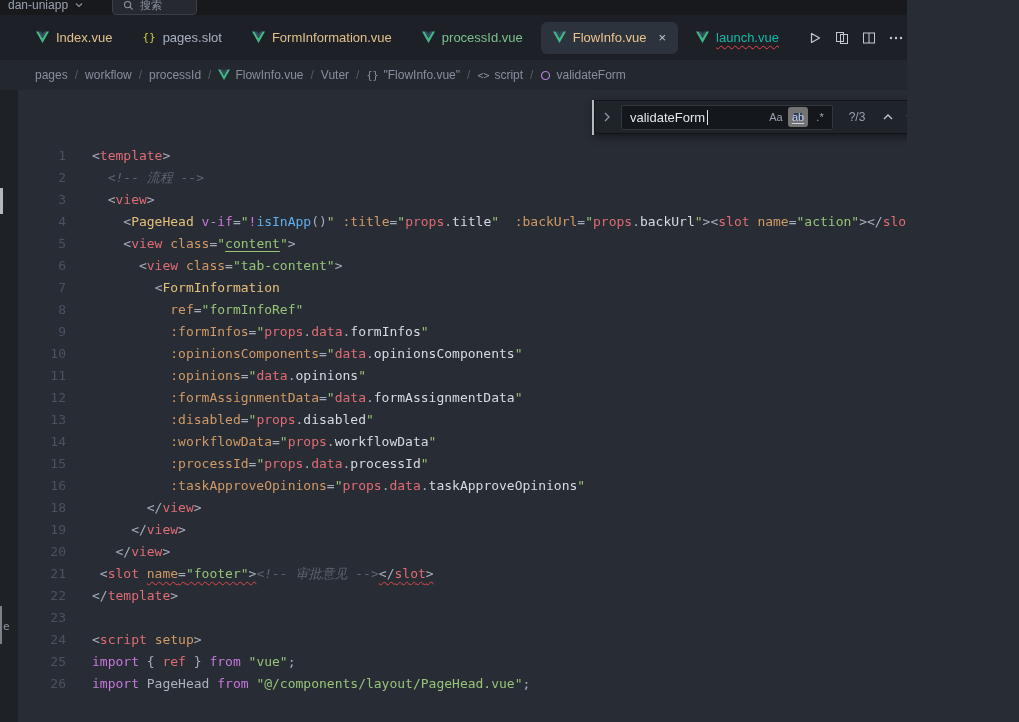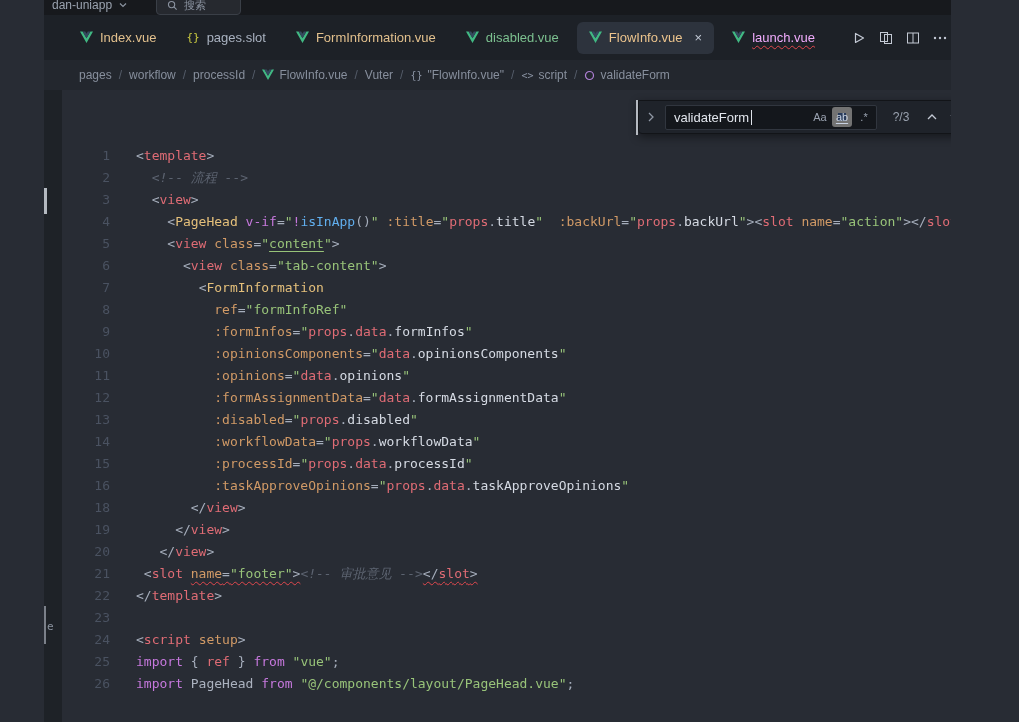--- a/index.html
+++ b/index.html
@@ -1,17 +1,17 @@
 <!DOCTYPE html>
 <html><head>
 <meta charset="utf-8">
 <style>
   html,body{margin:0;padding:0;background:#282c34;}
   .window{position:relative;width:907px;height:722px;background:#282c34;overflow:hidden;
-          font-family:"Liberation Sans",sans-serif;margin-left:44px;-webkit-font-smoothing:antialiased;}
+          font-family:"Liberation Sans",sans-serif;-webkit-font-smoothing:antialiased;}
   
   .titlebar{position:absolute;top:0;left:0;right:0;height:15px;background:#17191d;overflow:hidden;z-index:10;}
   .titlebar-content{display:flex;align-items:center;height:26px;margin-top:-8px;padding-left:8px;}
   .project-menu{display:flex;align-items:center;gap:6px;color:#9aa2af;font-size:12px;cursor:default;}
   .global-search{display:flex;align-items:center;gap:6px;margin-left:28px;height:18px;padding:0 34px 0 10px;
                  background:#26292f;border:1px solid #3a3f47;border-radius:4px;color:#8b93a0;font-size:11px;}
   
   .tabbar{position:absolute;top:15px;left:0;right:0;height:45px;background:#1d2127;display:flex;align-items:center;z-index:9;}
   .tab-list{display:flex;align-items:center;gap:6px;padding-left:24px;}
   .tab{height:32px;display:flex;align-items:center;gap:7px;padding:0 12px;border-radius:6px;font-size:13px;cursor:default;}
@@ -108,40 +108,40 @@
           </span>
           <span class="tab-label" style="color: rgb(226, 192, 141);">FormInformation.vue</span>
         </div>
         <div class="tab">
           <span class="tab-icon">
             <svg width="13" height="13" viewBox="0 0 24 22">
               <path d="M0 0h4.8L12 12.6 19.2 0H24L12 21z" fill="#41b883"></path>
               <path d="M4.8 0h4.8L12 4.2 14.4 0h4.8L12 12.6z" fill="#34495e"></path>
             </svg>
           </span>
-          <span class="tab-label" style="color: rgb(124, 192, 143);">disabled.vue</span>
+          <span class="tab-label" style="color: rgb(124, 192, 143);">processId.vue</span>
         </div>
         <div class="tab active">
           <span class="tab-icon">
             <svg width="13" height="13" viewBox="0 0 24 22">
               <path d="M0 0h4.8L12 12.6 19.2 0H24L12 21z" fill="#41b883"></path>
               <path d="M4.8 0h4.8L12 4.2 14.4 0h4.8L12 12.6z" fill="#34495e"></path>
             </svg>
           </span>
           <span class="tab-label" style="color: rgb(236, 196, 141);">FlowInfo.vue</span>
           <span class="tab-close">×</span>
         </div>
         <div class="tab">
           <span class="tab-icon">
             <svg width="13" height="13" viewBox="0 0 24 22">
               <path d="M0 0h4.8L12 12.6 19.2 0H24L12 21z" fill="#41b883"></path>
               <path d="M4.8 0h4.8L12 4.2 14.4 0h4.8L12 12.6z" fill="#34495e"></path>
             </svg>
           </span>
-          <span class="tab-label wavy" style="color: #f0abfc;">launch.vue</span>
+          <span class="tab-label wavy" style="color: #14b8a6;">launch.vue</span>
         </div>
       </div>
     <div class="editor-actions">
       <span class="eicon">
           <svg width="14" height="14" viewBox="0 0 14 14">
             <path d="M3.5 2.5v9l8-4.5z" fill="none" stroke="#c3c9d4" stroke-width="1.2" stroke-linejoin="round"></path>
           </svg>
         </span>
       <span class="eicon">
           <svg width="14" height="14" viewBox="0 0 14 14">

